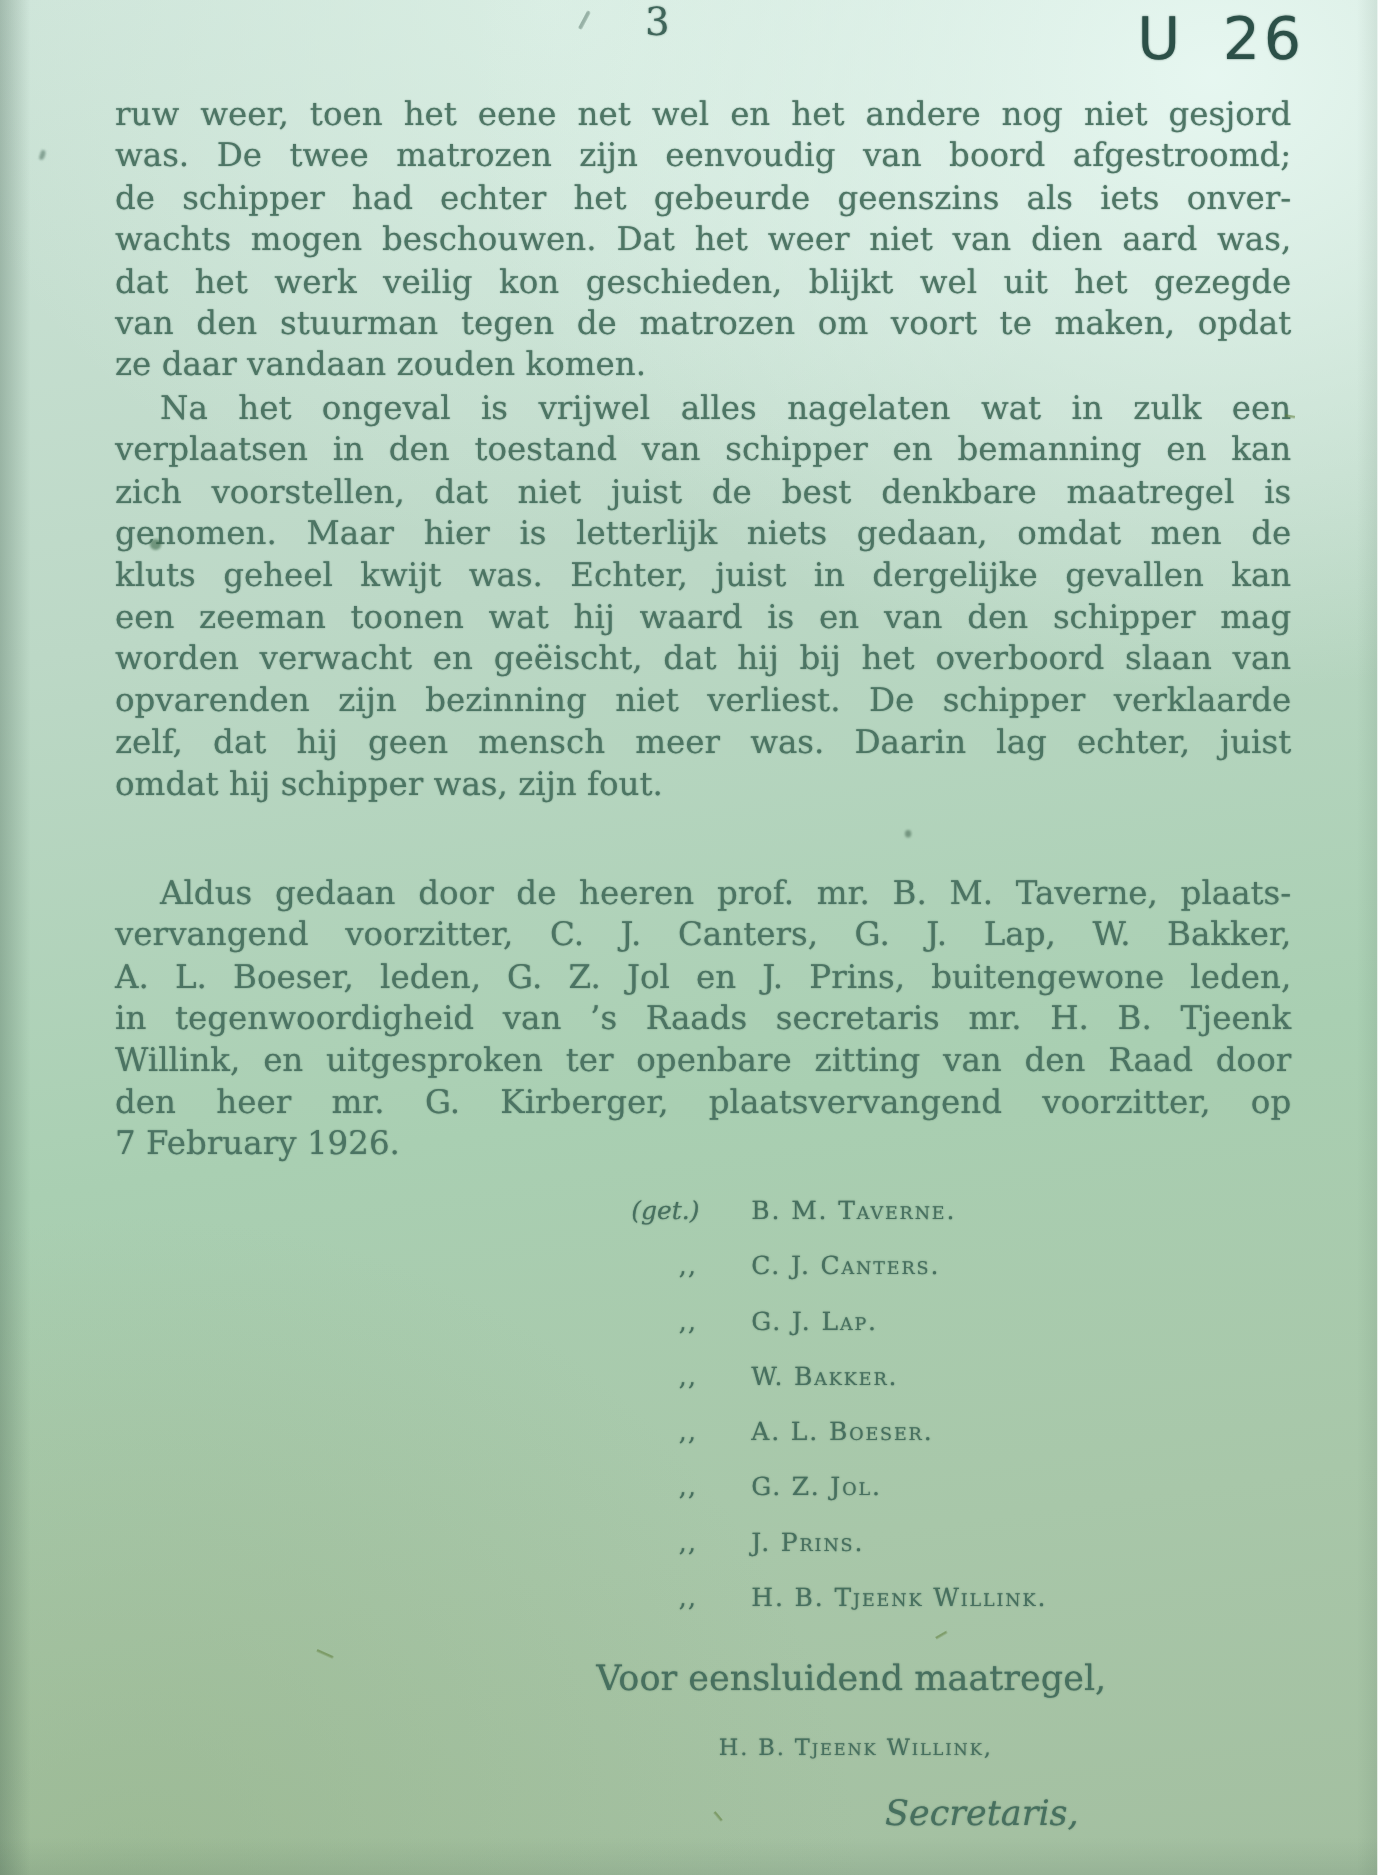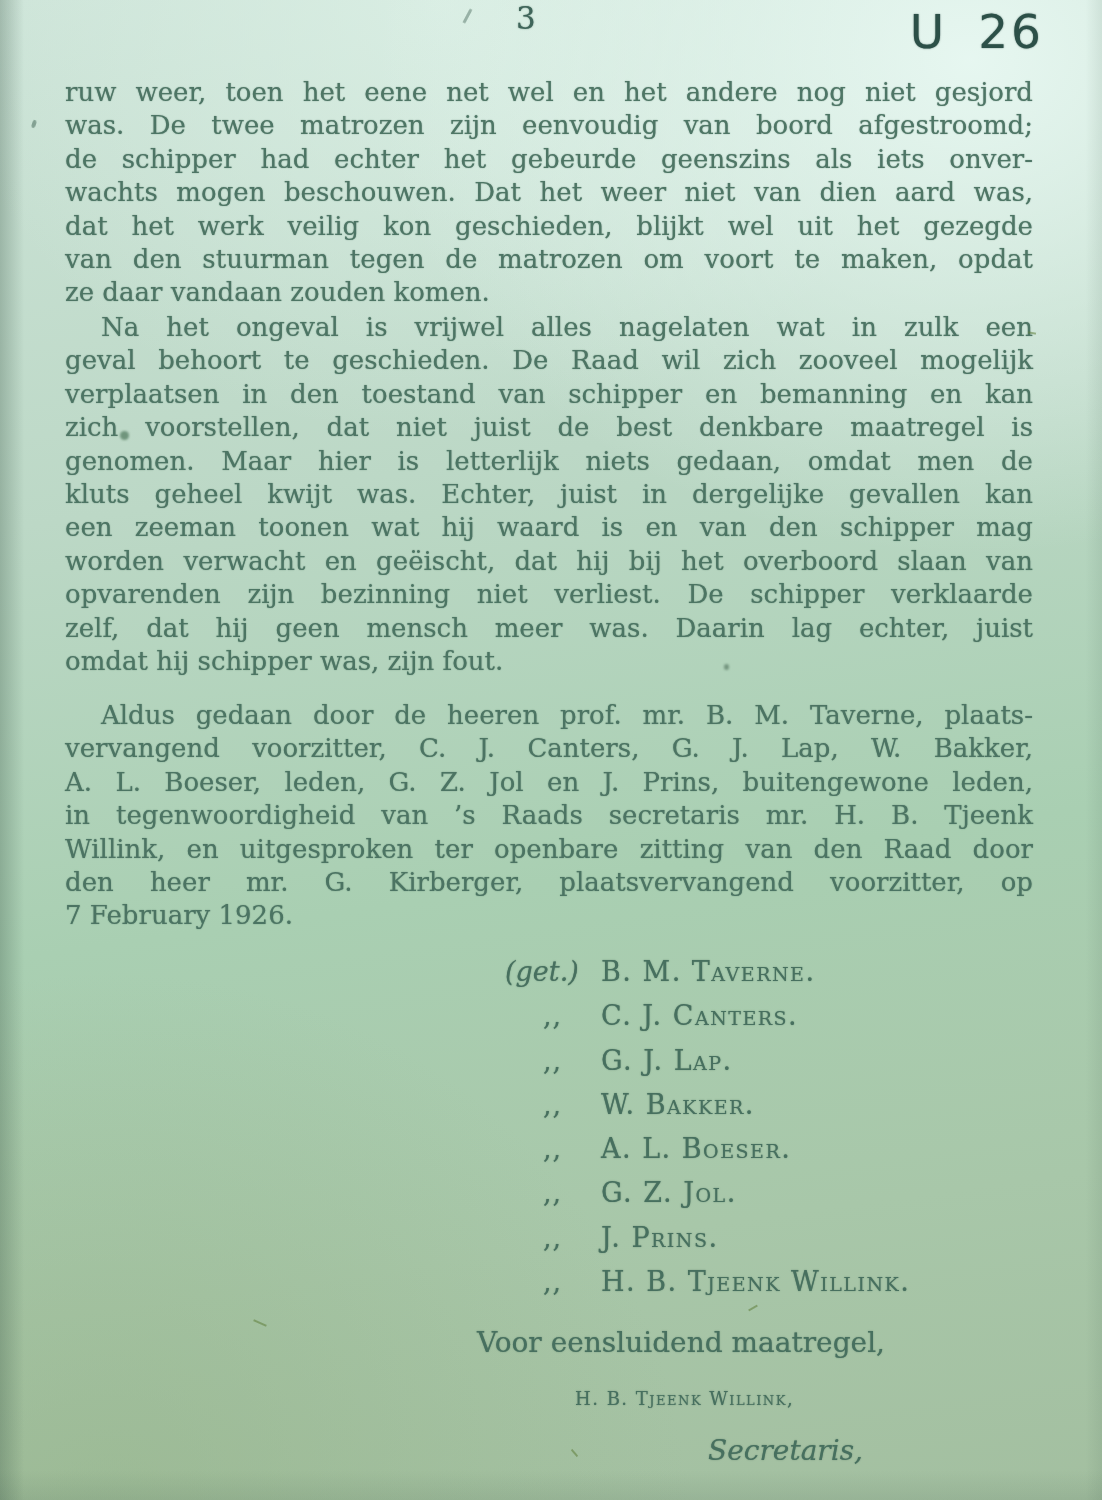--- a/index.html
+++ b/index.html
@@ -38,26 +38,26 @@
     font-weight:400;font-size:47px;letter-spacing:3px;word-spacing:13px;
     color:#2c5048;text-shadow:0 0 1.6px rgba(34,66,58,.7);text-align:right;
   }
   .textblock{position:absolute;left:65px;width:968px;}
   .p1{top:76px;}
   .p2{top:311px;}
   .p3{top:699px;}
   .line{
     display:block;font-size:26px;line-height:33.4px;
     text-align:justify;text-align-last:justify;
-    white-space:normal;opacity:.95;
+    white-space:normal;opacity:.95;margin-left:27px;
   }
   .line.last{text-align-last:left;}
   .line.first-indent{padding-left:36px;}
   .signatures{position:absolute;left:505px;top:956px;}
-  .sig-row{display:block;height:44.3px;font-size:27px;white-space:nowrap;}
+  .sig-row{display:block;height:44.3px;font-size:20px;white-space:nowrap;}
   .sig-prefix{display:inline-block;width:96px;box-sizing:border-box;font-style:italic;}
   .sig-row.ditto .sig-prefix{font-style:normal;padding-left:38px;letter-spacing:1px;}
   .sig-name{font-variant:small-caps;letter-spacing:1.5px;}
   .closing-line{position:absolute;font-size:28px;white-space:nowrap;}
   .attestation{left:477px;top:1326px;}
   .signatory{left:575px;top:1388px;font-variant:small-caps;letter-spacing:1.5px;font-size:18px;}
   .sig-title{left:708px;top:1434px;font-style:italic;}
   .speck{position:absolute;border-radius:50%;pointer-events:none;}
   .speck.blot{left:120px;top:431px;width:9px;height:9px;background:rgba(48,92,62,.55);filter:blur(1px);}
   .speck.comma{left:32px;top:120px;width:4px;height:8px;background:rgba(60,95,80,.5);filter:blur(.7px);border-radius:40% 60% 60% 40%;transform:rotate(18deg);}
@@ -83,21 +83,20 @@
     <span class="line ink">was. De twee matrozen zijn eenvoudig van boord afgestroomd;</span>
     <span class="line ink">de schipper had echter het gebeurde geenszins als iets onver-</span>
     <span class="line ink">wachts mogen beschouwen. Dat het weer niet van dien aard was,</span>
     <span class="line ink">dat het werk veilig kon geschieden, blijkt wel uit het gezegde</span>
     <span class="line ink">van den stuurman tegen de matrozen om voort te maken, opdat</span>
     <span class="line last ink">ze daar vandaan zouden komen.</span>
   </div>
 
   <div class="textblock p2">
     <span class="line first-indent ink">Na het ongeval is vrijwel alles nagelaten wat in zulk een</span>
-    <span class="line ink">geval behoort te geschieden. De Raad wil zich zooveel mogelijk</span>
     <span class="line ink">verplaatsen in den toestand van schipper en bemanning en kan</span>
     <span class="line ink">zich voorstellen, dat niet juist de best denkbare maatregel is</span>
     <span class="line ink">genomen. Maar hier is letterlijk niets gedaan, omdat men de</span>
     <span class="line ink">kluts geheel kwijt was. Echter, juist in dergelijke gevallen kan</span>
     <span class="line ink">een zeeman toonen wat hij waard is en van den schipper mag</span>
     <span class="line ink">worden verwacht en geëischt, dat hij bij het overboord slaan van</span>
     <span class="line ink">opvarenden zijn bezinning niet verliest. De schipper verklaarde</span>
     <span class="line ink">zelf, dat hij geen mensch meer was. Daarin lag echter, juist</span>
     <span class="line last ink">omdat hij schipper was, zijn fout.</span>
   </div>

